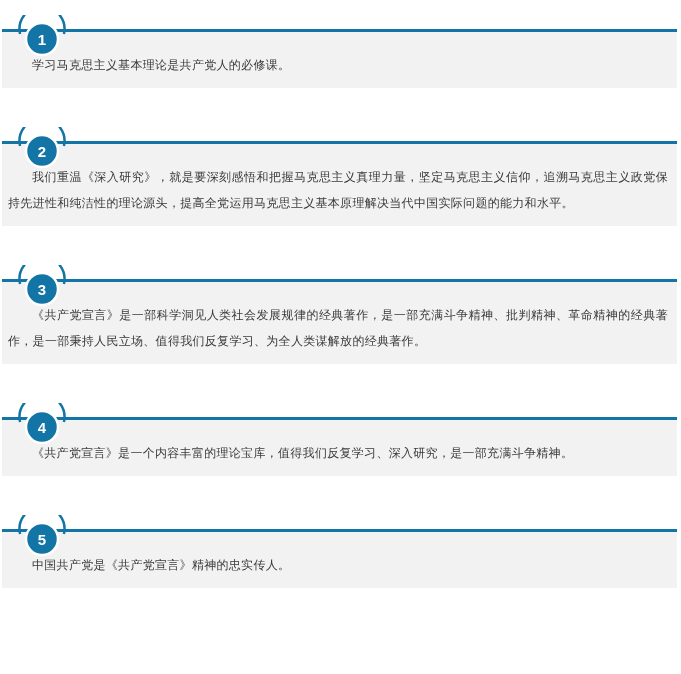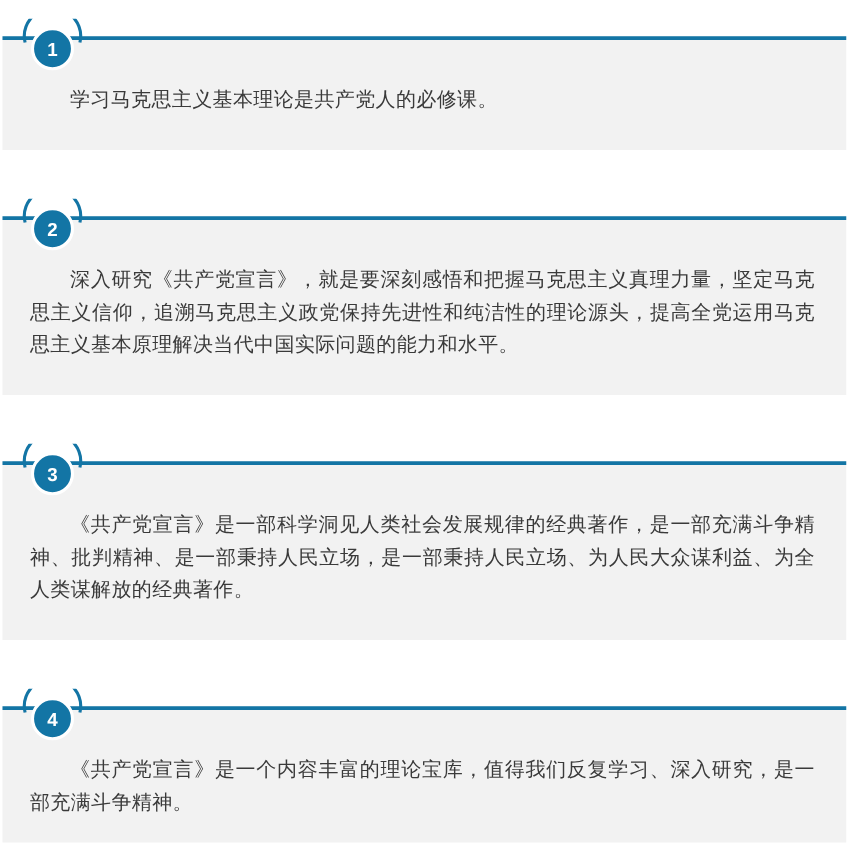--- a/index.html
+++ b/index.html
@@ -48,22 +48,22 @@
     stroke: #ffffff;
     stroke-width: 2.5;
   }
   .badge .num {
     fill: var(--badge-text-color, #ffffff);
     font-family: "Liberation Sans", sans-serif;
     font-size: 15px;
     font-weight: bold;
   }
   .text {
-    margin: 16px;
-    font-size: 16px;
+    margin: 0;
+    font-size: 12px;
     line-height: 26px;
     letter-spacing: 0.3px;
     color: var(--text-color, #3a3a3a);
     text-align: justify;
     text-indent: 2em;
   }
 </style>
 </head>
 <body>
 
@@ -84,34 +84,34 @@
 
   <section class="item">
     <div class="box">
       <div class="badge">
         <svg viewBox="0 0 50 46" width="50" height="46">
           <path class="arc" d="M 3.06 19 A 22.5 22.5 0 1 1 46.94 19"></path>
           <circle class="bubble" cx="25" cy="24" r="16"></circle>
           <text class="num" x="25" y="29.5" text-anchor="middle">2</text>
         </svg>
       </div>
-      <p class="text">深入研究《共产党宣言》，就是要深刻感悟和把握马克思主义真理力量，坚定马克思主义信仰，追溯马克思主义政党保持先进性和纯洁性的理论源头，提高全党运用马克思主义基本原理解决当代中国实际问题的能力和水平。</p>
+      <p class="text">我们重温《深入研究》，就是要深刻感悟和把握马克思主义真理力量，坚定马克思主义信仰，追溯马克思主义政党保持先进性和纯洁性的理论源头，提高全党运用马克思主义基本原理解决当代中国实际问题的能力和水平。</p>
     </div>
   </section>
 
   <section class="item">
     <div class="box">
       <div class="badge">
         <svg viewBox="0 0 50 46" width="50" height="46">
           <path class="arc" d="M 3.06 19 A 22.5 22.5 0 1 1 46.94 19"></path>
           <circle class="bubble" cx="25" cy="24" r="16"></circle>
           <text class="num" x="25" y="29.5" text-anchor="middle">3</text>
         </svg>
       </div>
-      <p class="text">《共产党宣言》是一部科学洞见人类社会发展规律的经典著作，是一部充满斗争精神、批判精神、是一部秉持人民立场，是一部秉持人民立场、为人民大众谋利益、为全人类谋解放的经典著作。</p>
+      <p class="text">《共产党宣言》是一部科学洞见人类社会发展规律的经典著作，是一部充满斗争精神、批判精神、革命精神的经典著作，是一部秉持人民立场、值得我们反复学习、为全人类谋解放的经典著作。</p>
     </div>
   </section>
 
   <section class="item">
     <div class="box">
       <div class="badge">
         <svg viewBox="0 0 50 46" width="50" height="46">
           <path class="arc" d="M 3.06 19 A 22.5 22.5 0 1 1 46.94 19"></path>
           <circle class="bubble" cx="25" cy="24" r="16"></circle>
           <text class="num" x="25" y="29.5" text-anchor="middle">4</text>
@@ -123,16 +123,17 @@
 
   <section class="item">
     <div class="box">
       <div class="badge">
         <svg viewBox="0 0 50 46" width="50" height="46">
           <path class="arc" d="M 3.06 19 A 22.5 22.5 0 1 1 46.94 19"></path>
           <circle class="bubble" cx="25" cy="24" r="16"></circle>
           <text class="num" x="25" y="29.5" text-anchor="middle">5</text>
         </svg>
       </div>
+      <p class="text">中国共产党是《共产党宣言》精神的忠实传人。</p>
     </div>
   </section>
 
 </main>
 
 </body></html>

